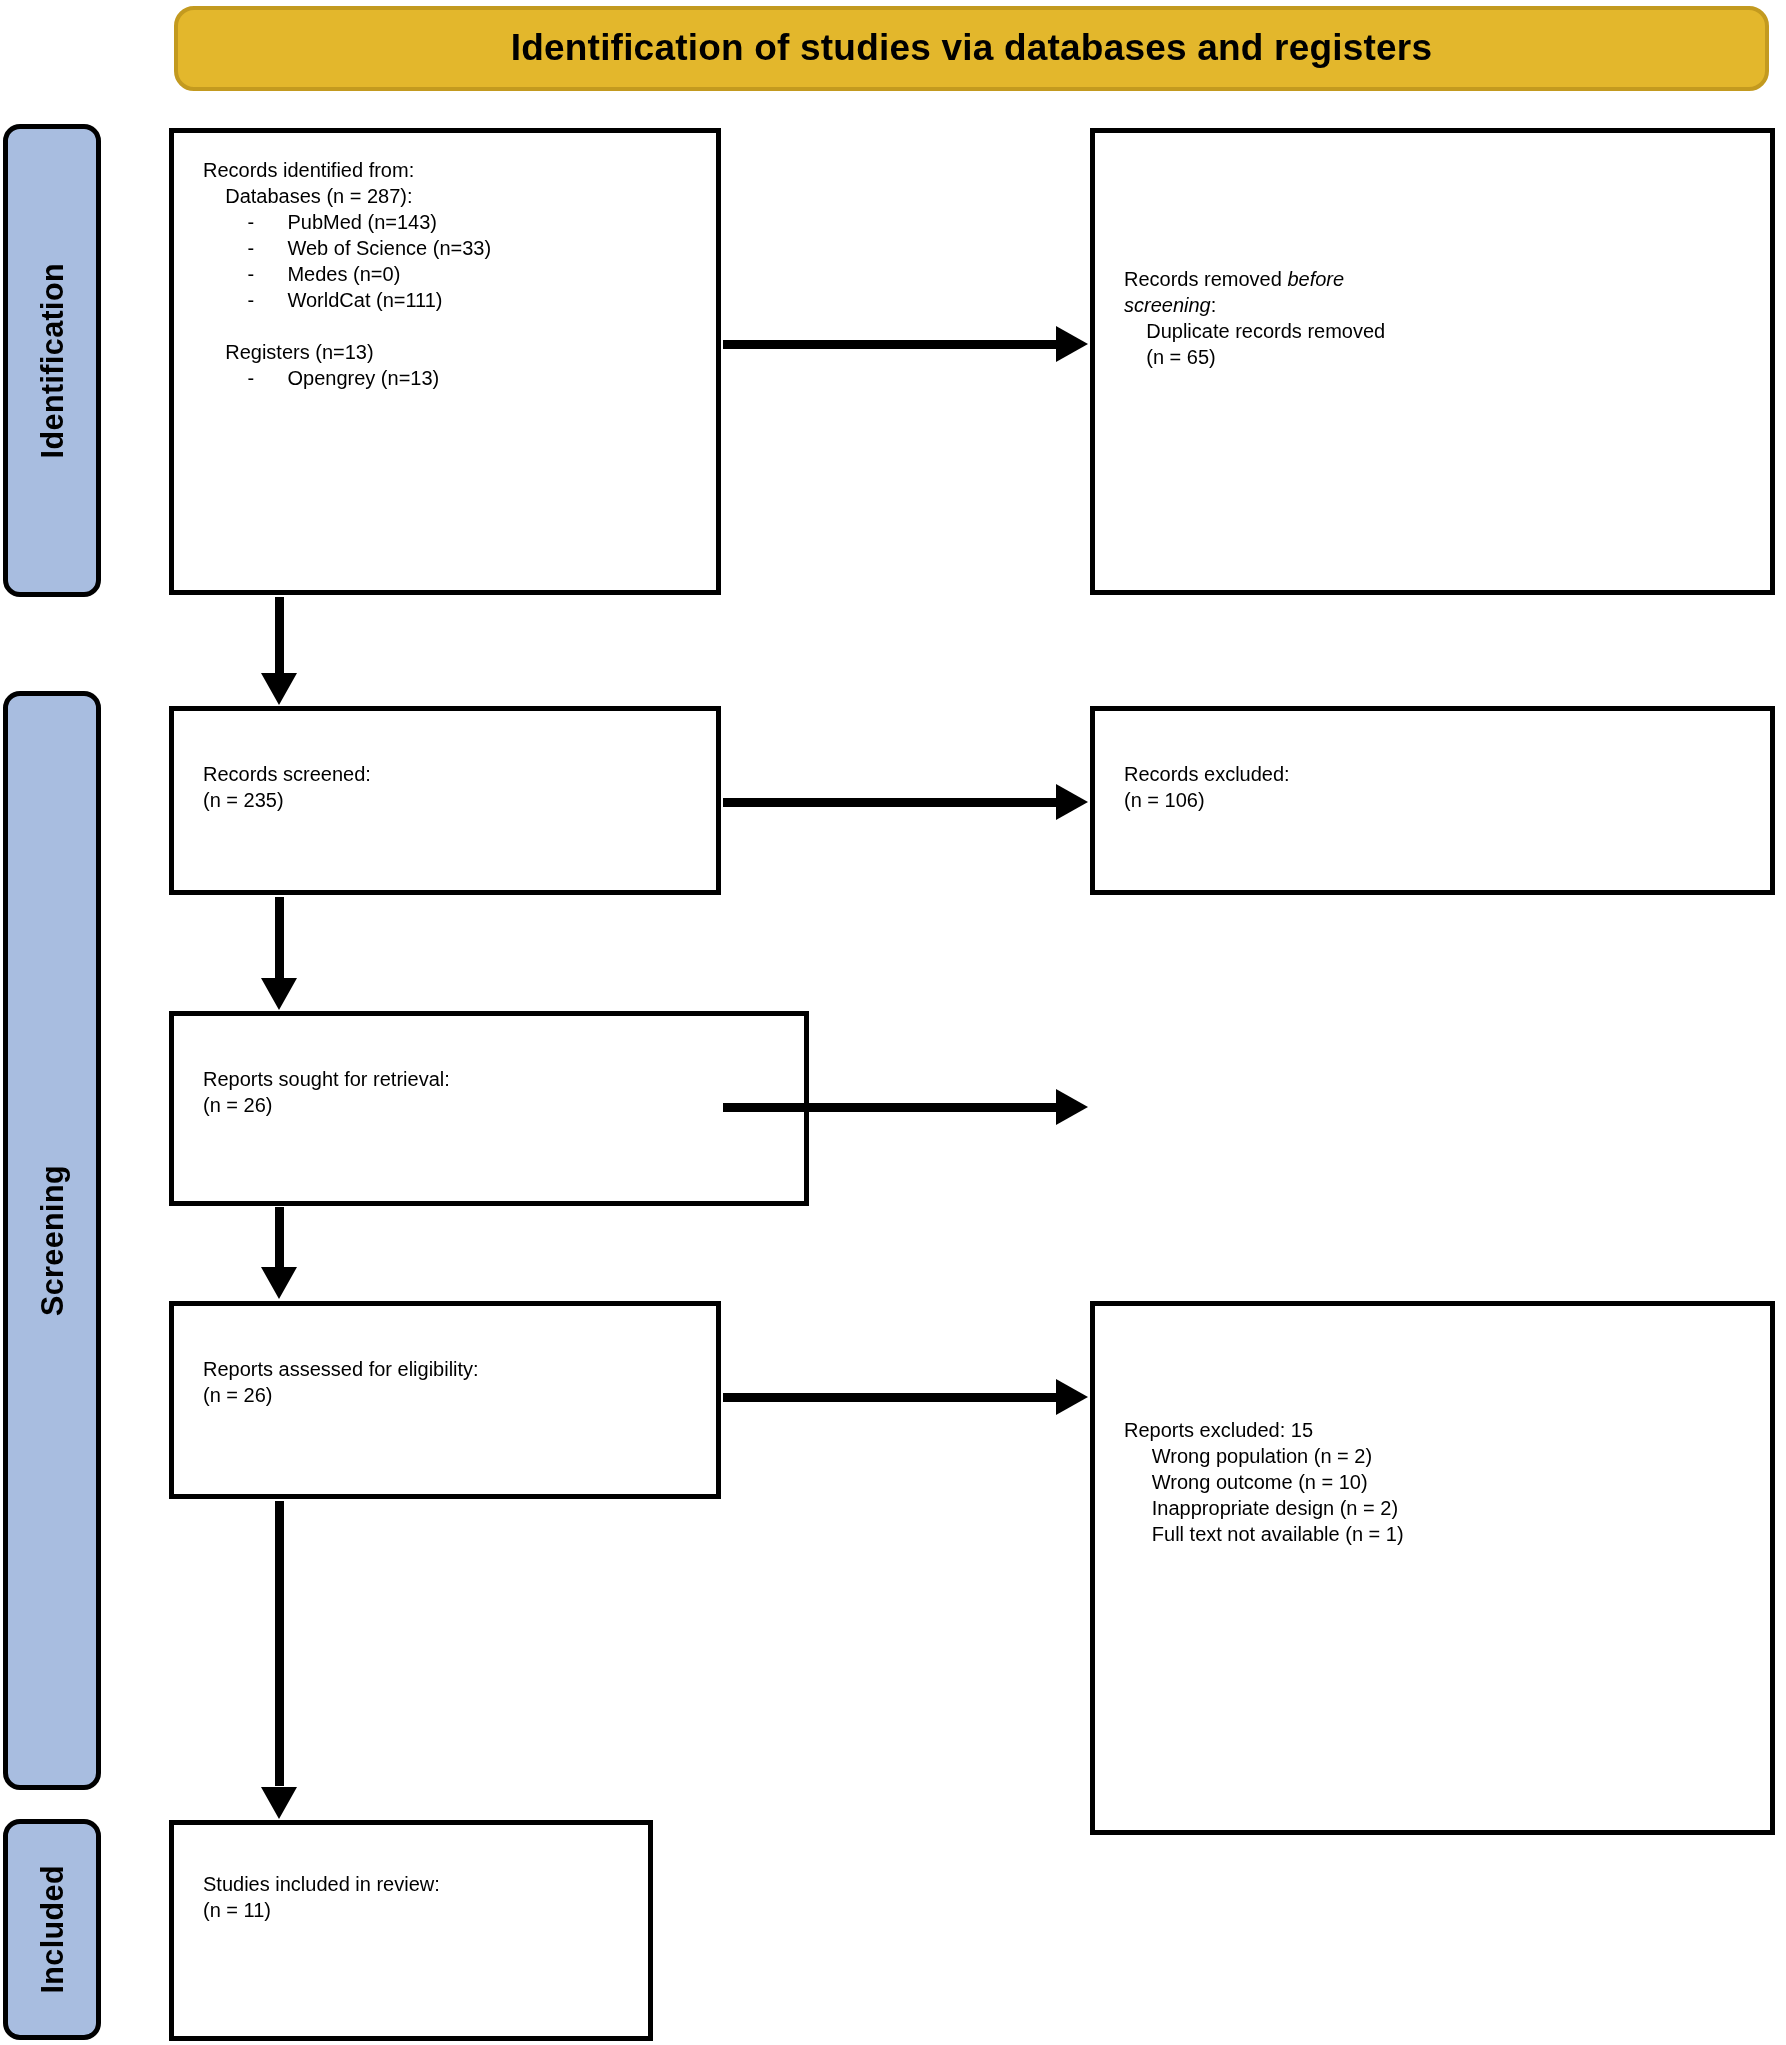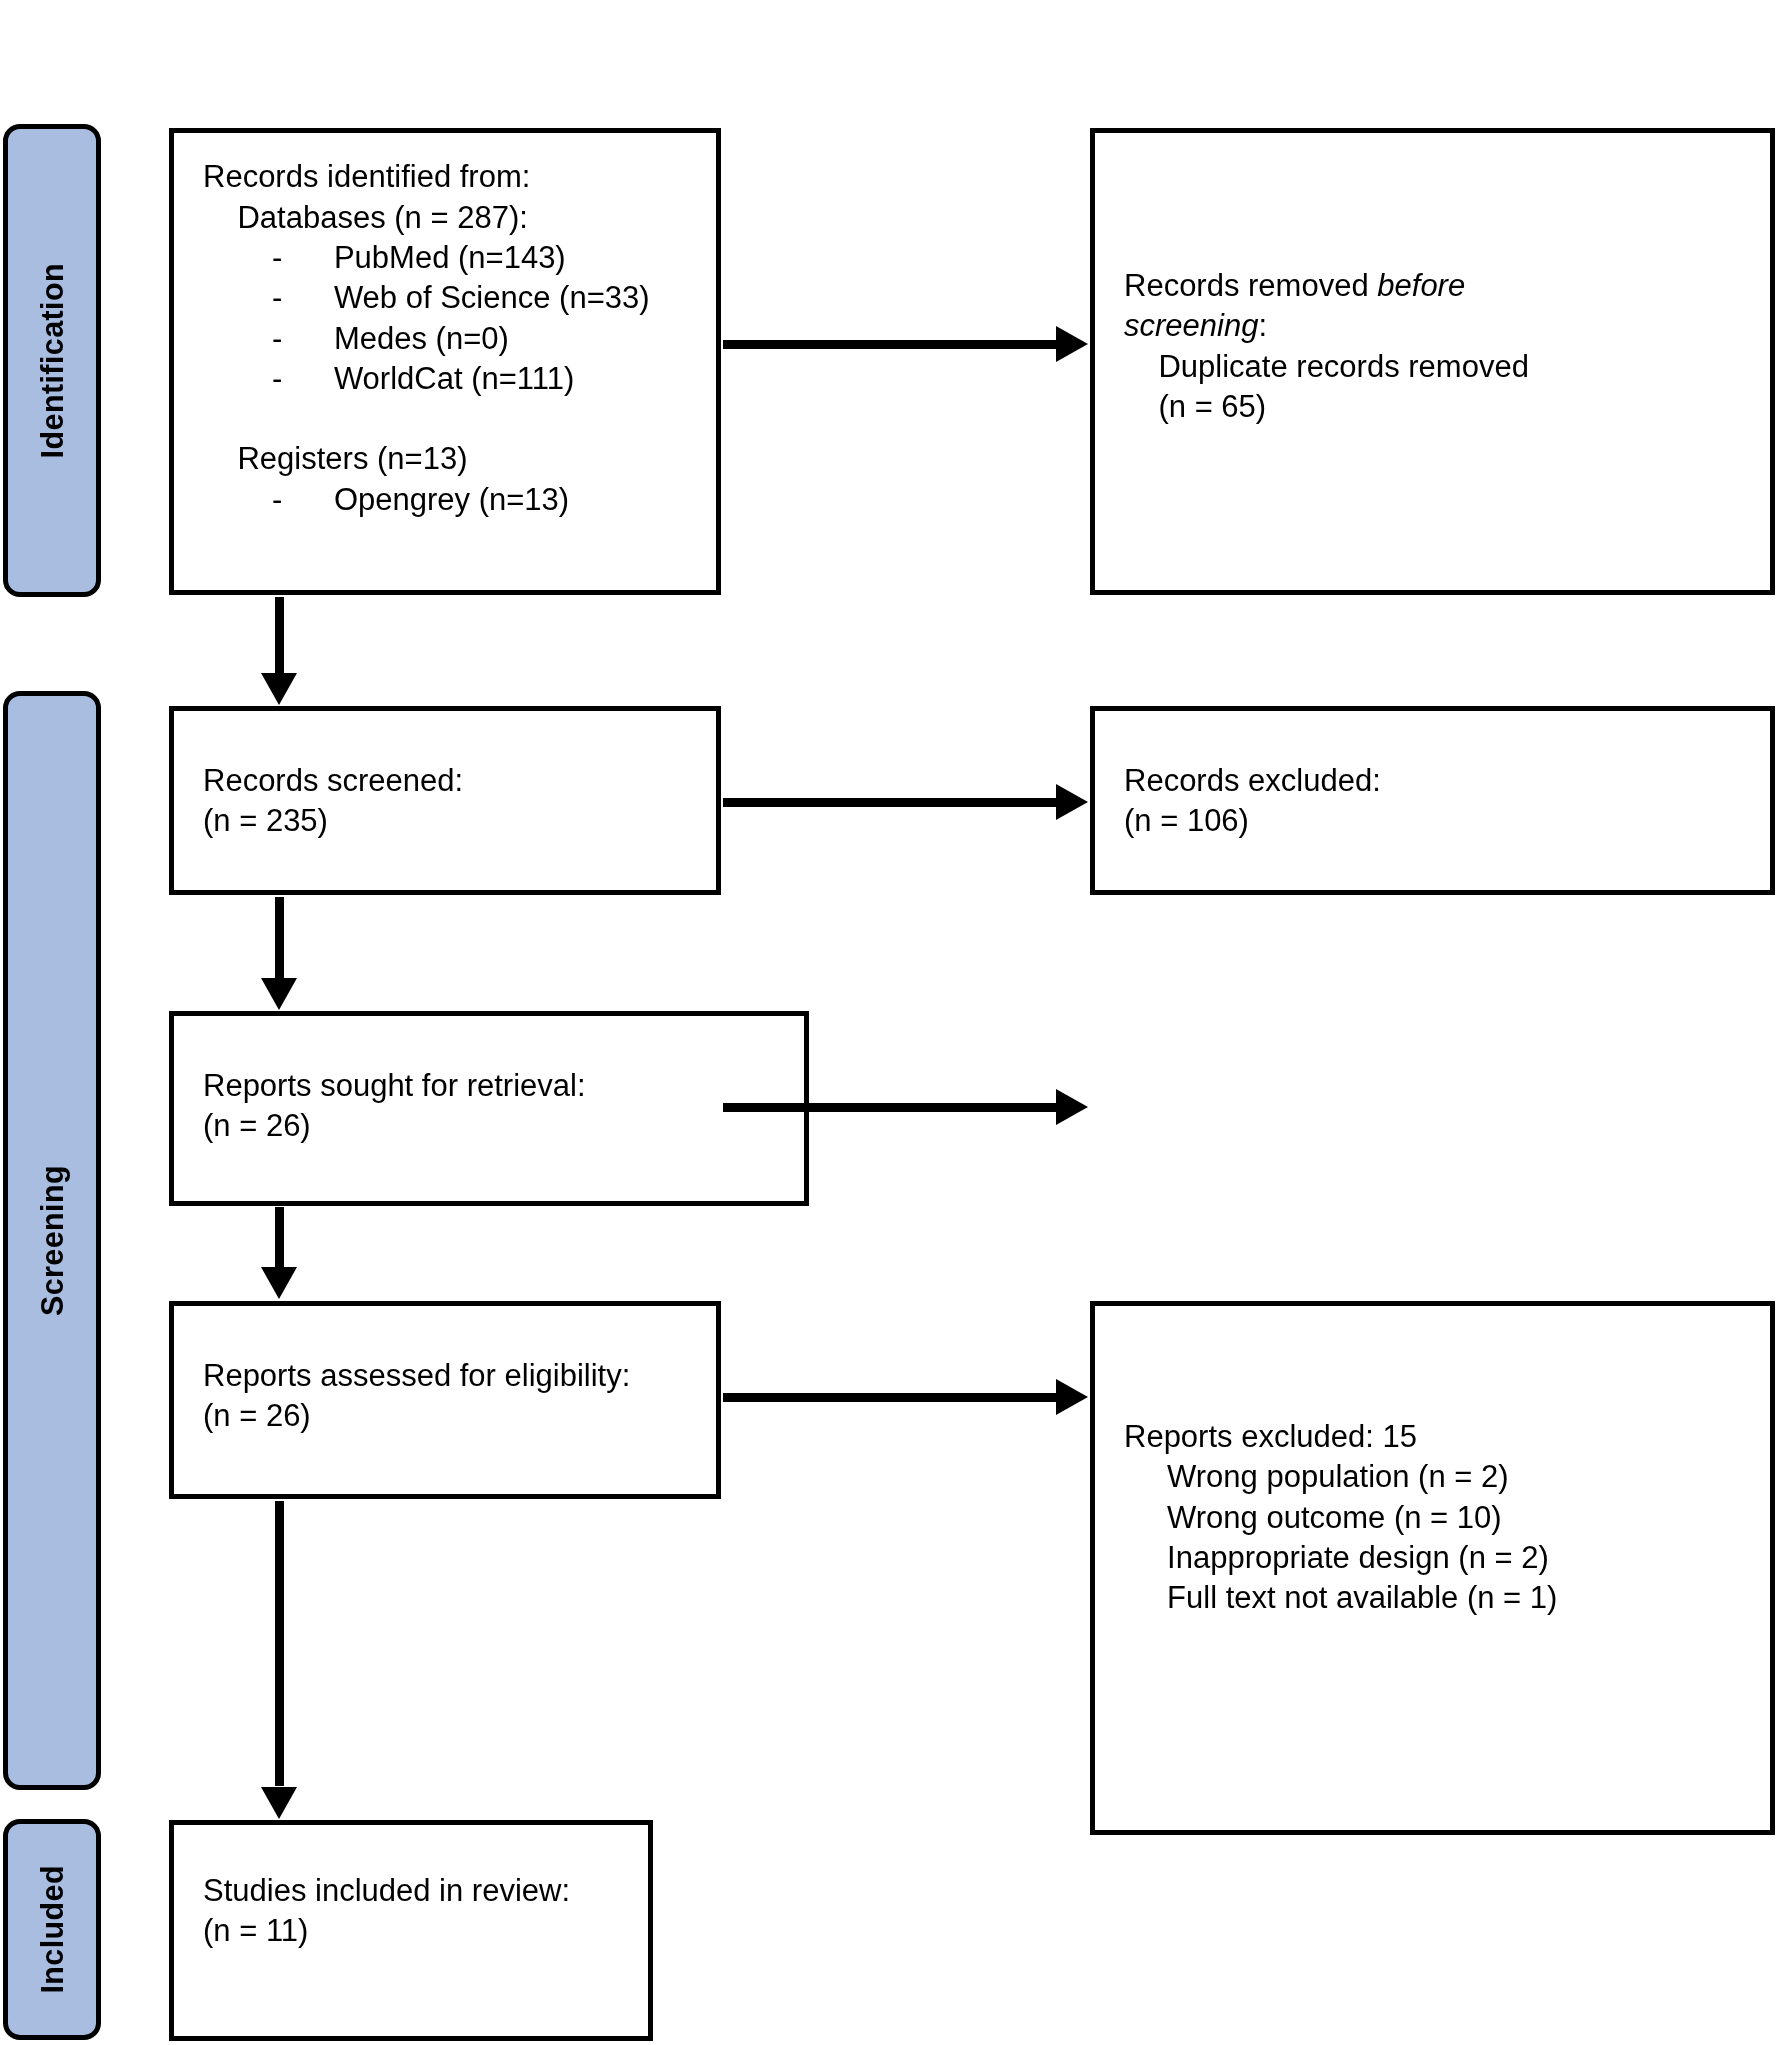--- a/index.html
+++ b/index.html
@@ -69,21 +69,21 @@
 
   
   .flow-box {
     position: absolute;
     background: #ffffff;
     border: 5.3px solid #000000;
     box-sizing: border-box;
     padding: 0;
   }
   .flow-box .body {
-    font-size: 31px;
+    font-size: 20px;
     line-height: 1.30;
     white-space: pre-wrap;
   }
 
   
   #box-identified      { left: 169px; top: 128px;  width: 552px;  height: 467px; }
   #box-identified .body { position: absolute; left: 29px; top: 24.4px; }
 
   #box-screened        { left: 169px; top: 706px;  width: 552px;  height: 189px; }
   #box-screened .body   { position: absolute; left: 29px; top: 50px; }
@@ -169,20 +169,23 @@
   #arrow-to-notretrieved  { left: 723px; top: 1084px; width: 365px; height: 46px; }
   #arrow-to-notretrieved .shaft { width: 333px; }
   #arrow-to-repexcluded   { left: 723px; top: 1374px; width: 365px; height: 46px; }
   #arrow-to-repexcluded .shaft { width: 333px; }
 </style>
 </head>
 <body>
 
 <div id="stage">
 
+  <div class="header-banner">
+    <div class="title">Identification of studies via databases and registers</div>
+  </div>
 
   <div class="stage-label" id="label-identification">
     <span>Identification</span>
   </div>
   <div class="stage-label" id="label-screening">
     <span>Screening</span>
   </div>
   <div class="stage-label" id="label-included">
     <span>Included</span>
   </div>

